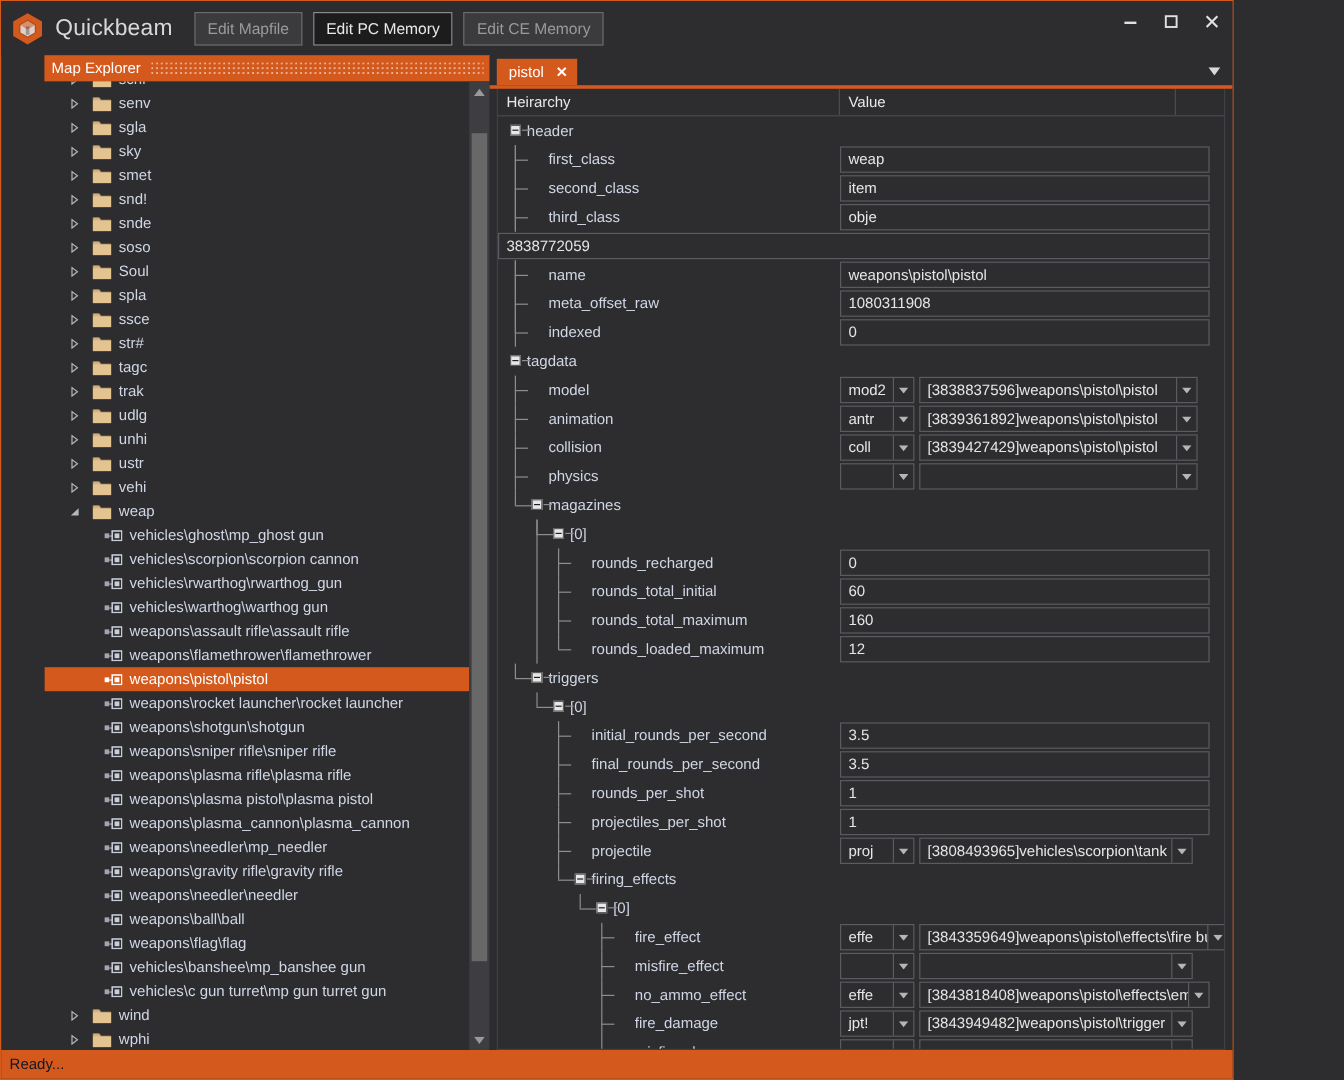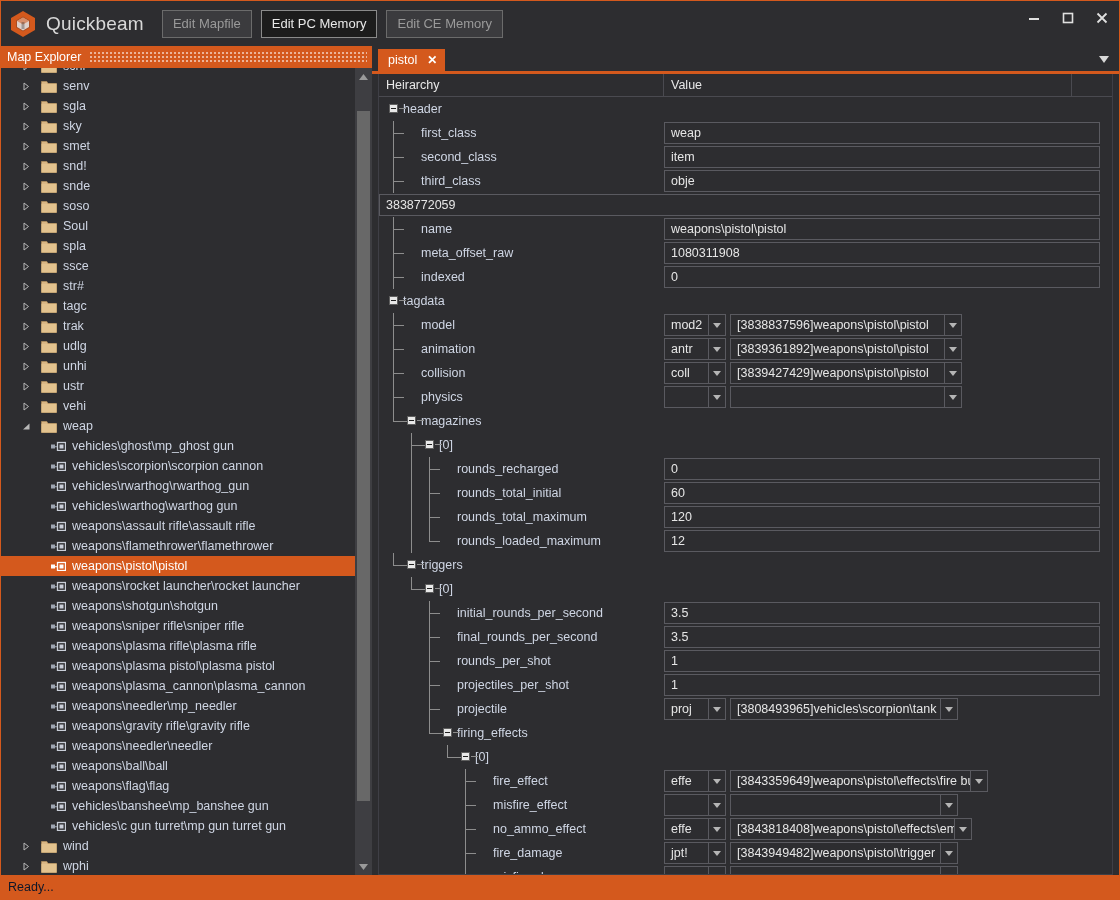--- a/index.html
+++ b/index.html
@@ -4,21 +4,21 @@
 <style>
   * { box-sizing: border-box; margin: 0; padding: 0; }
   html, body {
     width: 1120px; height: 900px;
     background: #2d2d30;
     font-family: "Liberation Sans", sans-serif;
     overflow: hidden;
   }
   #app {
     position: relative;
-    width: 1120px; height: 900px;
+    width: 1028px; height: 900px;
     background: #2d2d30;
     border: 1px solid #d4591d;
     display: flex; flex-direction: column;
   }
 
   
   .titlebar {
     height: 45px; flex: 0 0 45px;
     background: #2d2d30;
     display: flex; align-items: center;
@@ -61,21 +61,21 @@
     display: flex; align-items: center;
   }
   .win-btn {
     width: 34px; height: 34px;
     display: flex; align-items: center; justify-content: center;
     color: #e0e0e0;
   }
   .win-btn svg { display:block; }
 
   
-  .body-row { flex: 1 1 auto; display: flex; min-height: 0; }
+  .body-row { flex: 1 1 auto; display: flex; min-height: 0; margin-left: 36px; }
 
   
   .left-panel {
     width: 371px; flex: 0 0 371px;
     display: flex; flex-direction: column;
     min-height: 0;
     background: #2d2d30;
   }
   .panel-header {
     height: 22px; flex: 0 0 22px;
@@ -1173,21 +1173,21 @@
               </div>
             </div>
             <div class="grow">
               <div class="gname">
                 <span class="guide vline" style="left: 32px;"></span>
                 <span class="guide vline" style="left: 50px; top: 0px; height: 24px;"></span>
                 <span class="guide hline" style="left: 50px; width: 11px;"></span>
                 <span class="txt" style="margin-left: 78px;">rounds_total_maximum</span>
               </div>
               <div class="gv">
-                <div class="vbox">120</div>
+                <div class="vbox">160</div>
               </div>
             </div>
             <div class="grow">
               <div class="gname">
                 <span class="guide vline" style="left: 32px;"></span>
                 <span class="guide vline" style="left: 50px; top: 0px; height: 12px;"></span>
                 <span class="guide hline" style="left: 50px; width: 11px;"></span>
                 <span class="txt" style="margin-left: 78px;">rounds_loaded_maximum</span>
               </div>
               <div class="gv">

